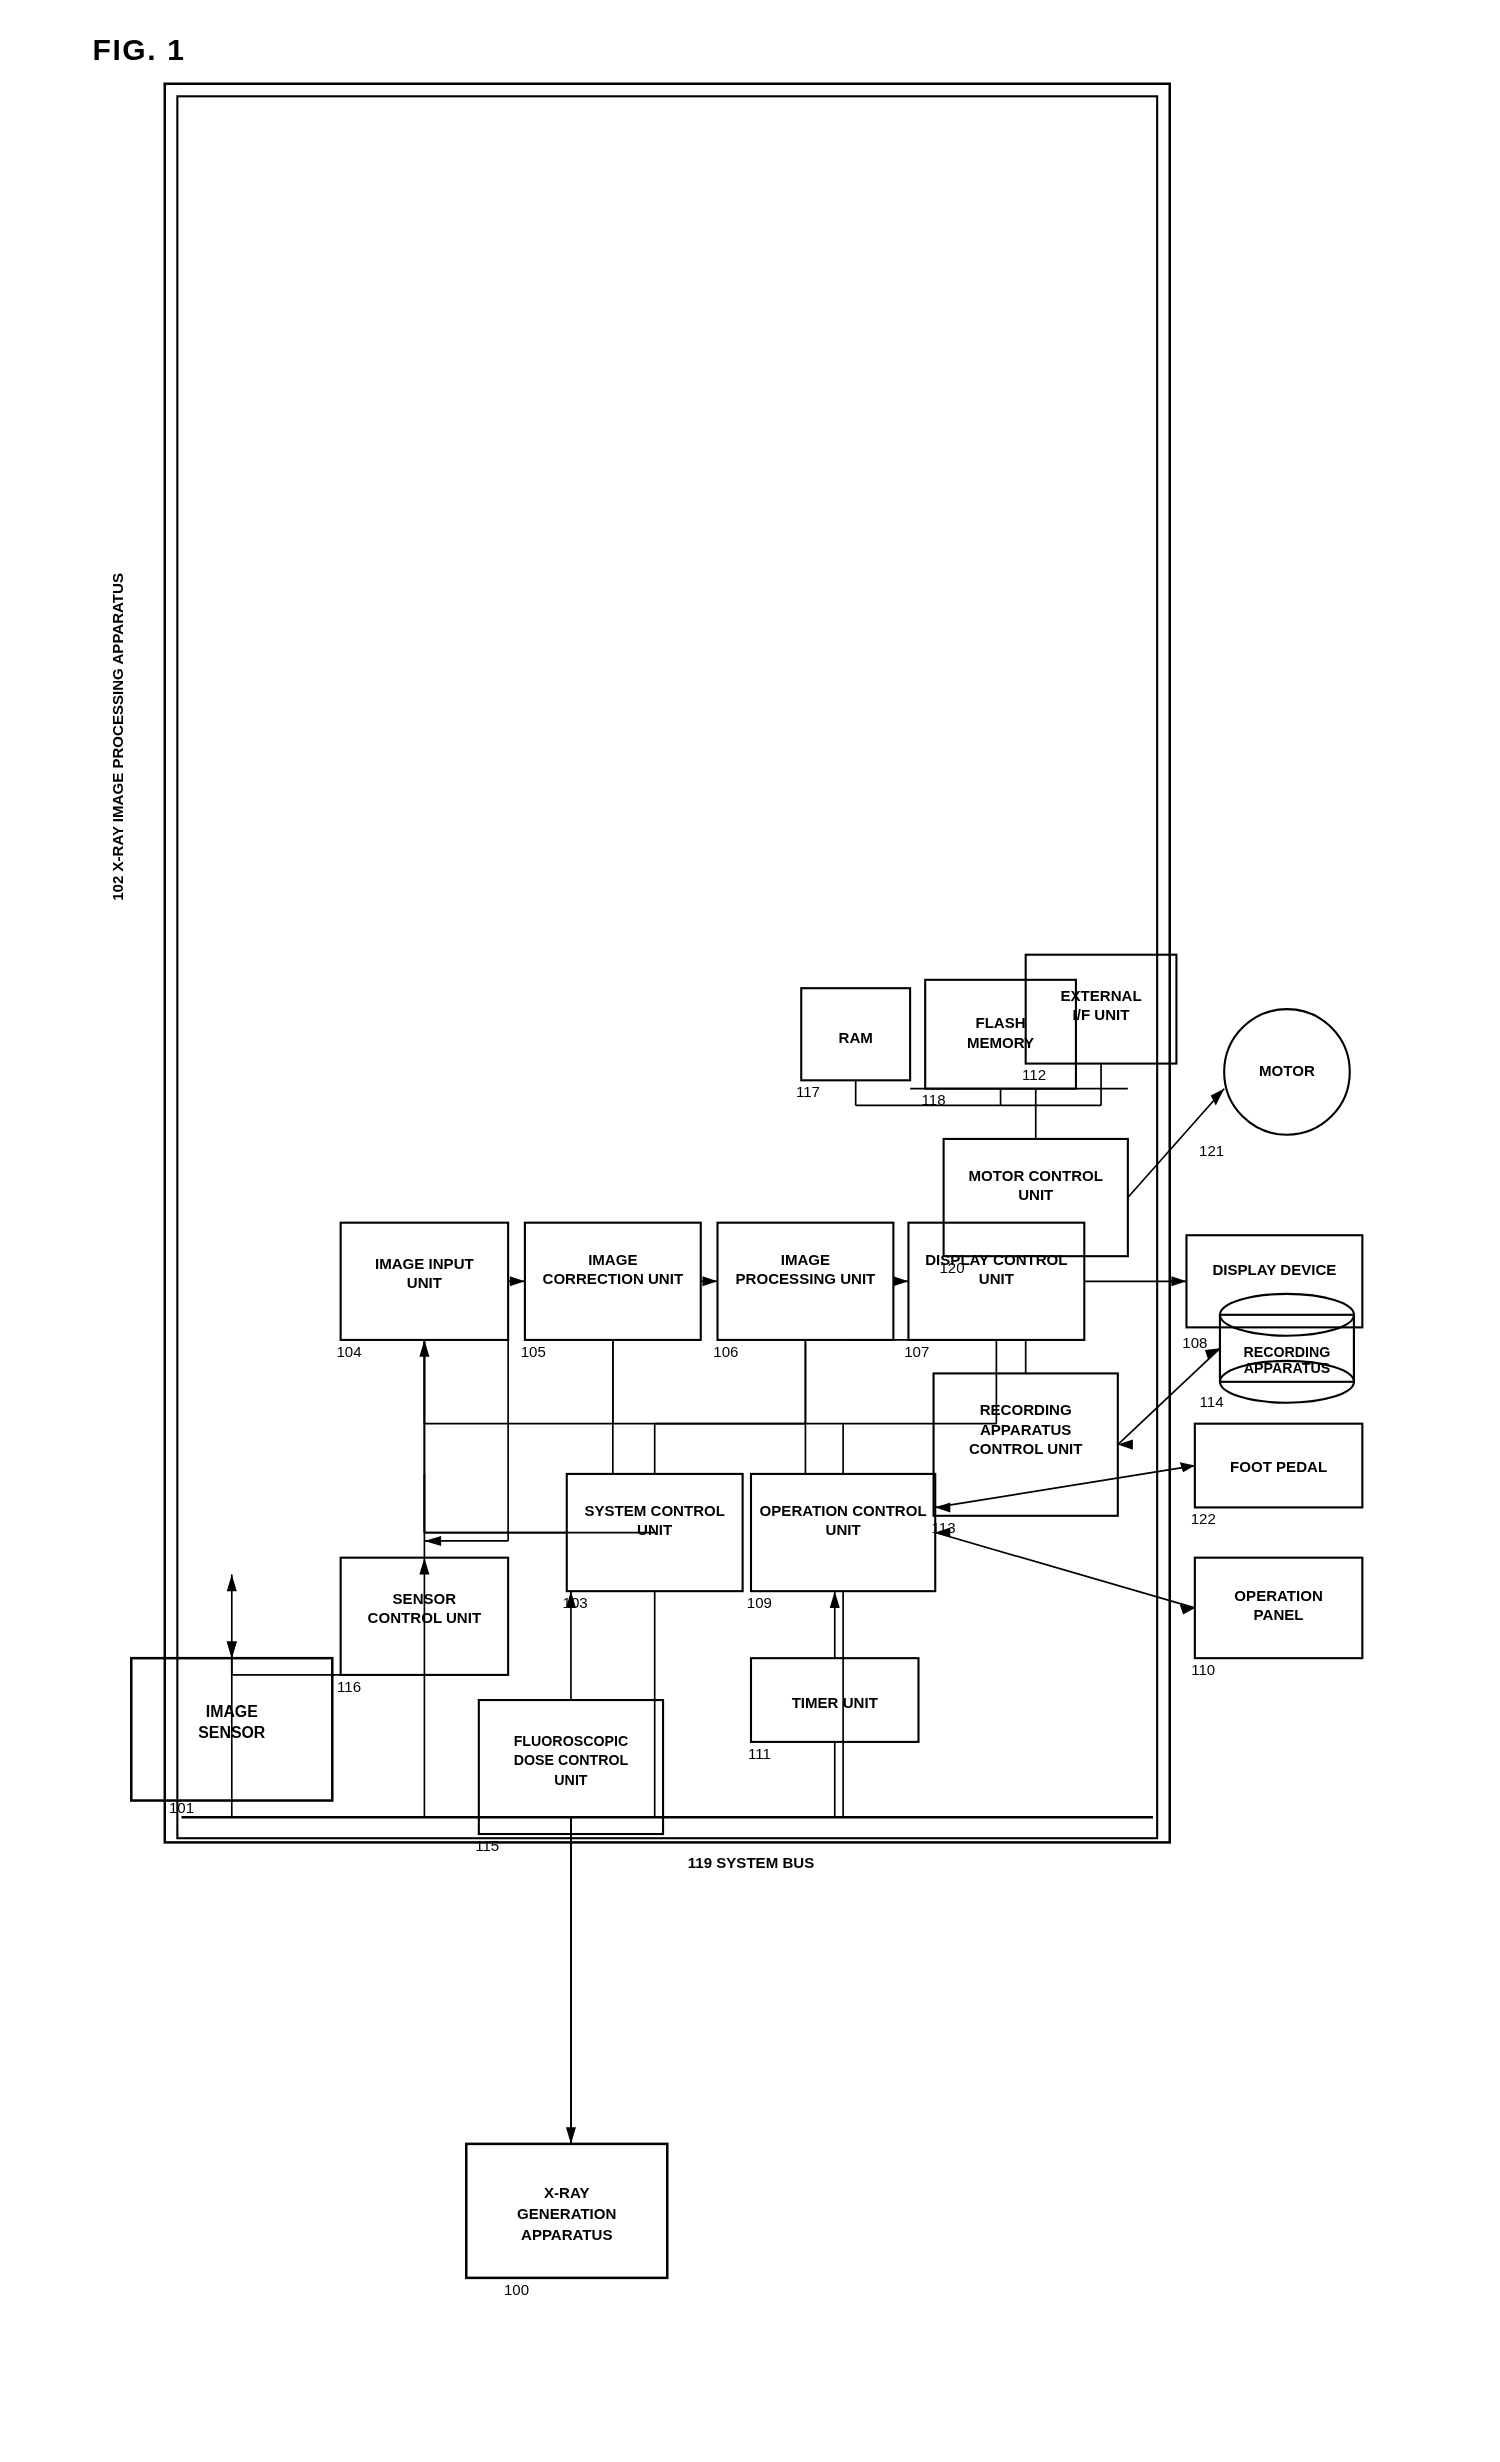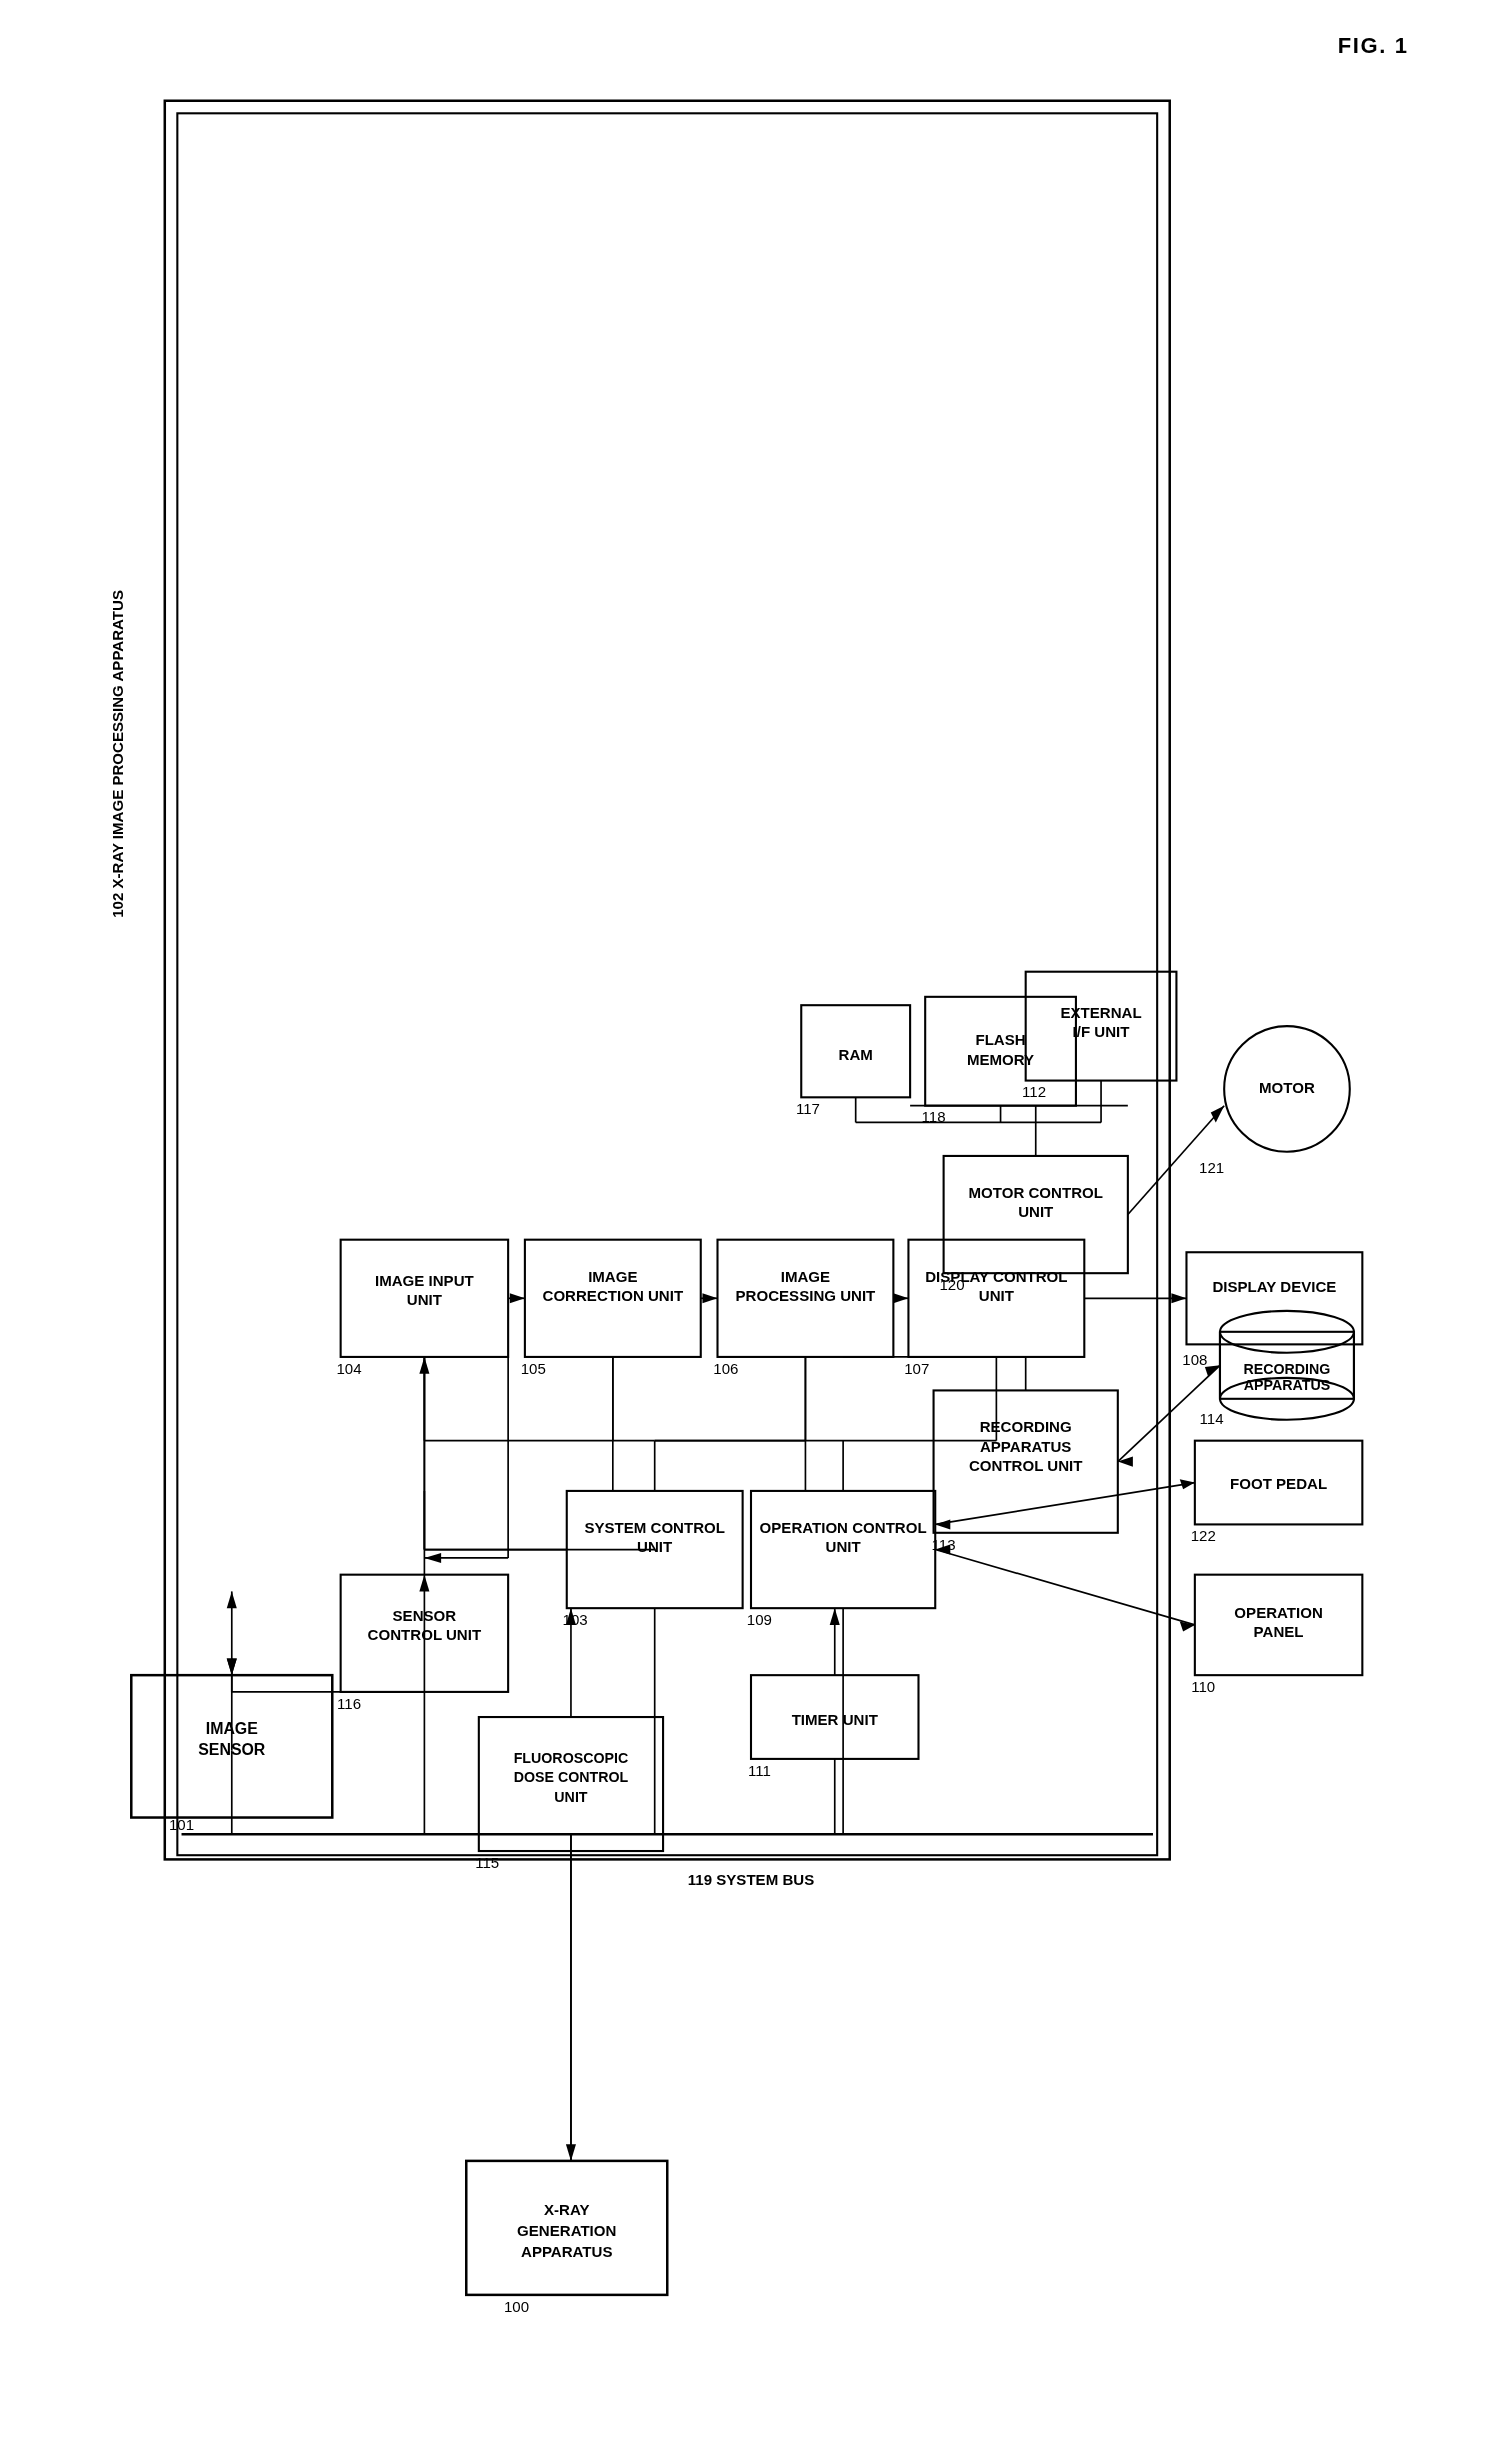--- a/index.html
+++ b/index.html
@@ -11,25 +11,23 @@
       display: flex;
       align-items: flex-start;
       justify-content: center;
       padding: 33px;
     }
     .page {
       width: 1316px;
       position: relative;
     }
     .fig-title {
-      font-size: 22px;
+      font-size: 30px;
       font-weight: bold;
-      margin-bottom: 25px;
       letter-spacing: 1.6px;
-      text-align: right;
     }
     .diagram-container {
       position: relative;
       width: 100%;
       height: 2303px;
     }
     
     svg.diagram-svg {
       position: absolute;
       top: 0;

